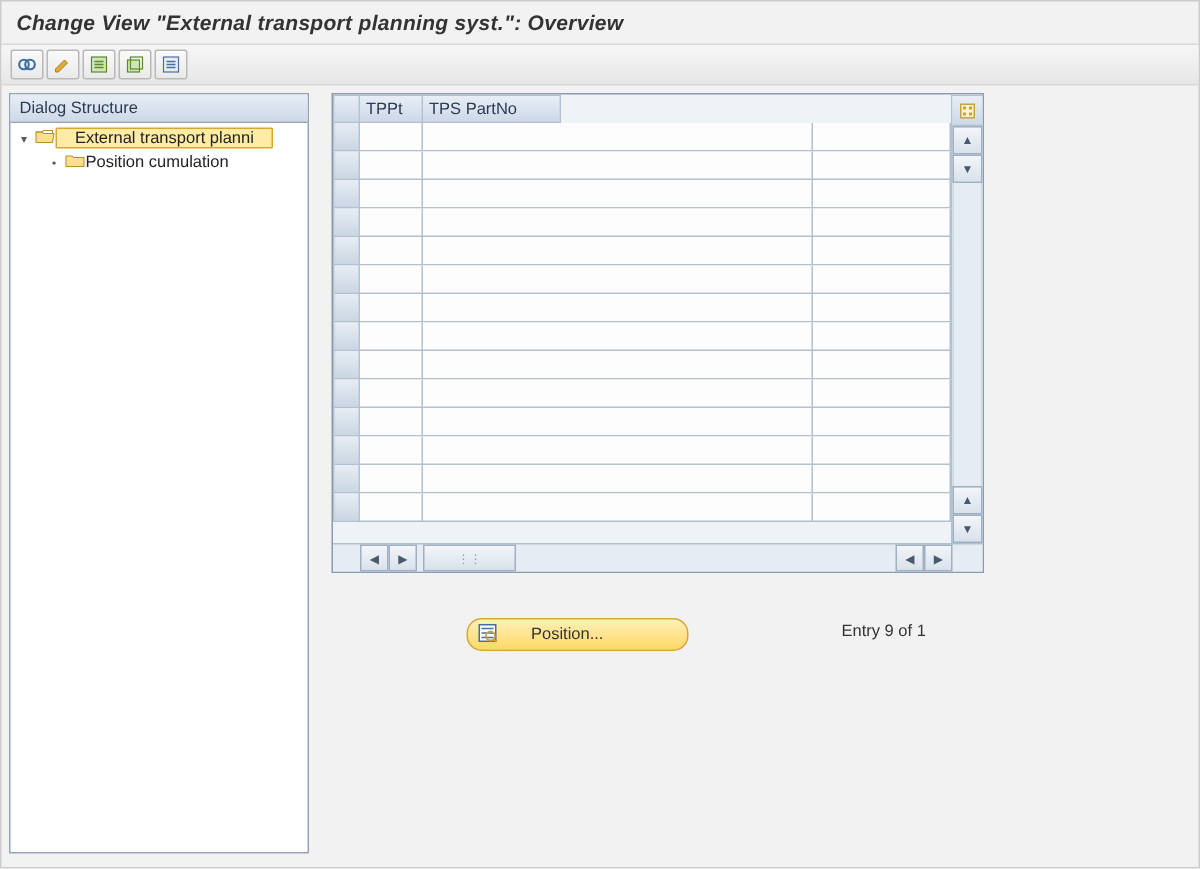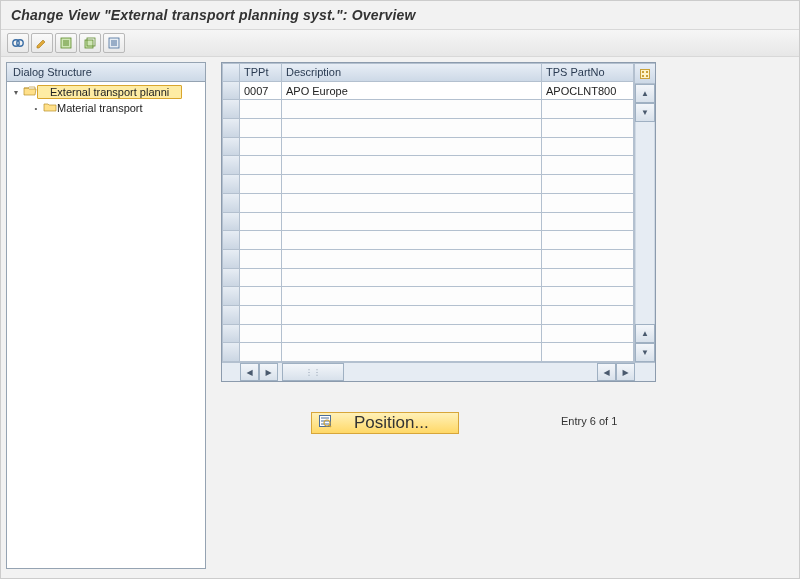--- a/index.html
+++ b/index.html
@@ -236,24 +236,24 @@
     width: 148px;
     height: 22px;
     box-sizing: border-box;
     border: 1px solid #d7a63a;
     background: linear-gradient(#fff1b8, #ffd867);
     display: flex;
     align-items: center;
     justify-content: flex-start;
     padding-left: 6px;
     gap: 22px;
-    font-size: 17px;
+    font-size: 11px;
     color: #333;
     cursor: pointer;
-    border-radius: 0;
+    border-radius: 10px;
   }
   .entry-text {
     position: absolute;
     left: 560px;
     top: 414px;
     font-size: 11px;
     color: #333;
   }
   .watermark {
     position: absolute;
@@ -325,43 +325,36 @@
           </span>
           <span class="tree-label">External transport planni</span>
         </div>
         <div class="tree-row child">
           <span class="tree-toggle">•</span>
           <span>
             <svg width="14" height="12" viewBox="0 0 14 12">
                 <path d="M1 3 L5 3 L6 4 L13 4 L13 10 L1 10 Z" fill="#ffe08a" stroke="#b8902a" stroke-width="0.7"></path>
               </svg>
           </span>
-          <span class="tree-label">Material transport</span>
+          <span class="tree-label">Position cumulation</span>
         </div>
       </div>
     </div>
 
     <div class="right-area">
 
       <div class="grid-wrap">
         <div class="grid-inner">
           <div class="grid-table-area">
             <div class="grid-header-row">
               <div class="gcell rowhdr"></div>
               <div class="gcell colA">TPPt</div>
-              <div class="gcell colB">Description</div>
               <div class="gcell colC">TPS PartNo</div>
             </div>
 
-            <div class="grid-row">
-              <div class="gcell rowhdr"></div>
-              <div class="gcell colA data">0007</div>
-              <div class="gcell colB data">APO Europe</div>
-              <div class="gcell colC data">APOCLNT800</div>
-            </div>
 
             <div class="grid-row empty">
                 <div class="gcell rowhdr"></div>
                 <div class="gcell colA data"></div>
                 <div class="gcell colB data"></div>
                 <div class="gcell colC data"></div>
               </div>
             <div class="grid-row empty">
                 <div class="gcell rowhdr"></div>
                 <div class="gcell colA data"></div>
@@ -486,15 +479,15 @@
           <line x1="3" y1="4" x2="11" y2="4" stroke="#4a6e9b"></line>
           <line x1="3" y1="7" x2="11" y2="7" stroke="#4a6e9b"></line>
           <line x1="3" y1="10" x2="11" y2="10" stroke="#4a6e9b"></line>
           <circle cx="9" cy="9" r="3" fill="none" stroke="#caa23a" stroke-width="1.2"></circle>
           <line x1="11" y1="11" x2="13" y2="13" stroke="#caa23a" stroke-width="1.4"></line>
         </svg>
     </span>
     <span>Position...</span>
   </div>
 
-  <div class="entry-text">Entry 6 of 1</div>
+  <div class="entry-text">Entry 9 of 1</div>
 
 </div>
 
 </body></html>

